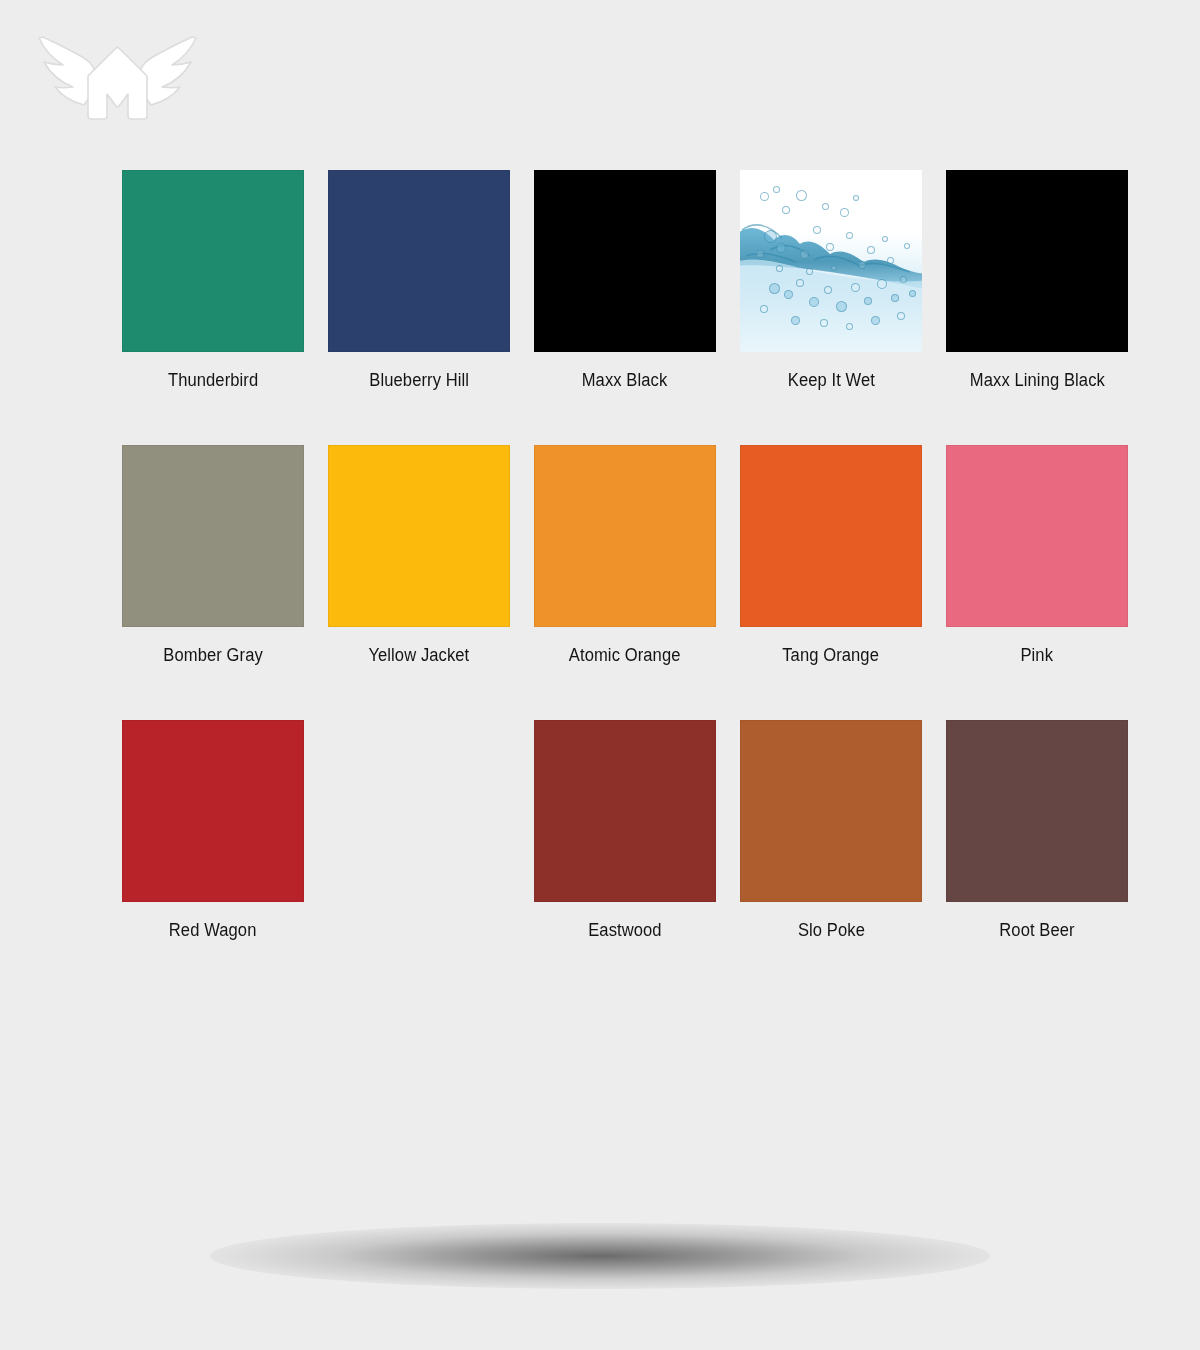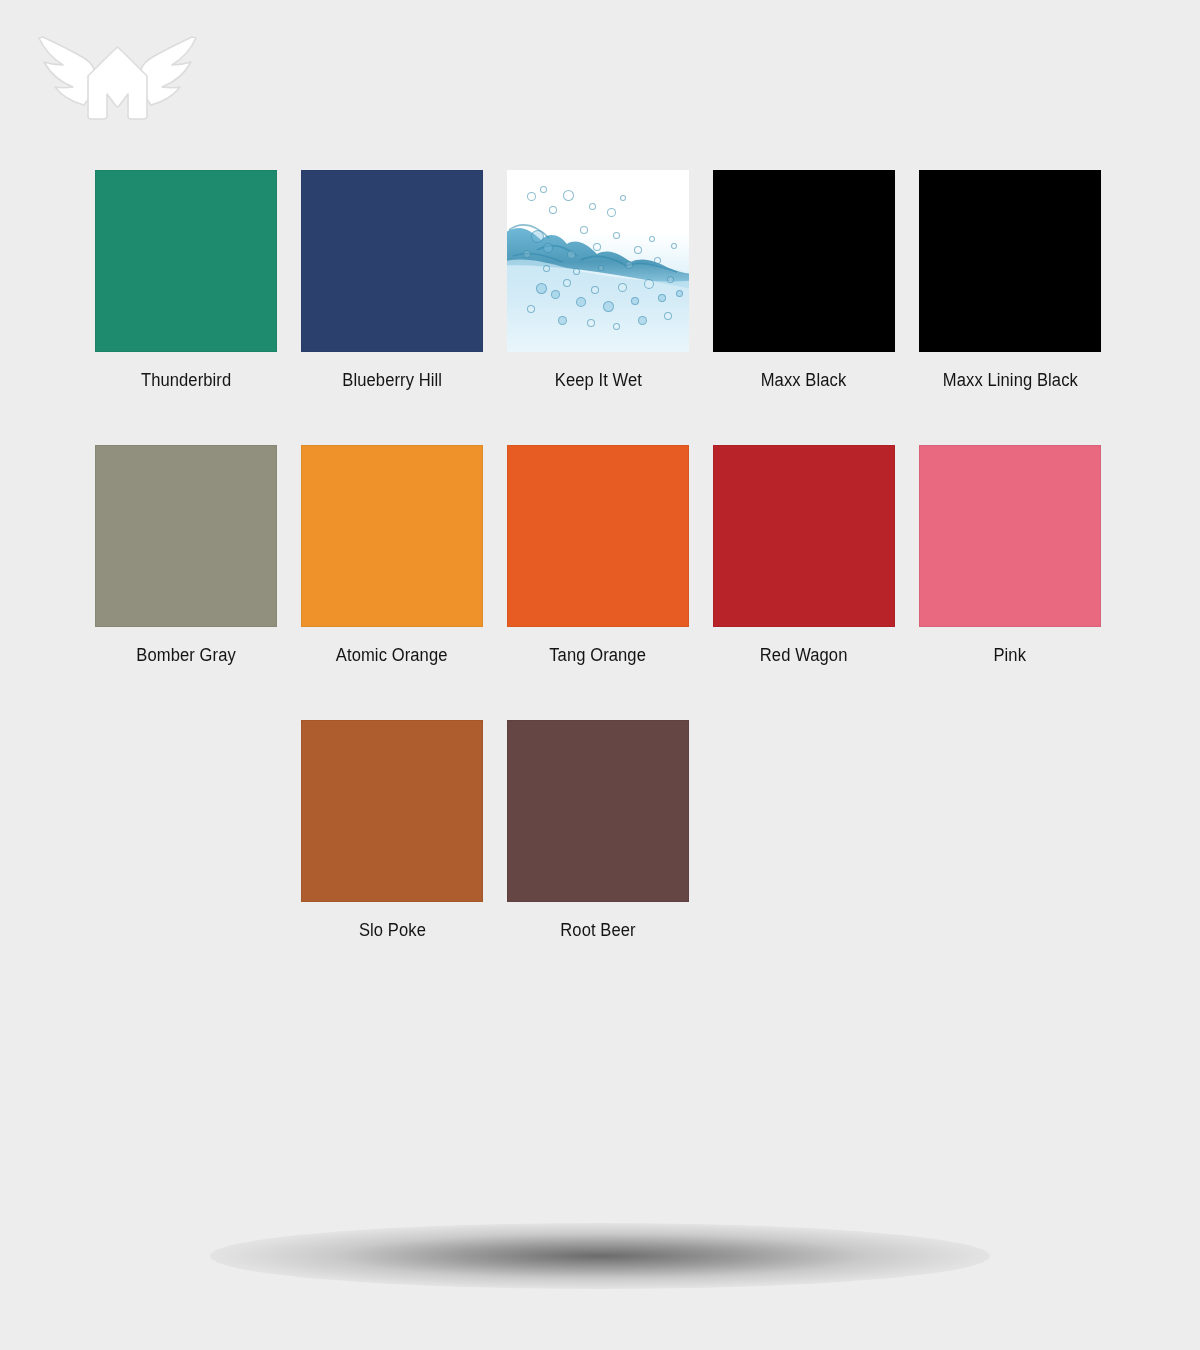--- a/index.html
+++ b/index.html
@@ -56,20 +56,21 @@
     row-gap: 0;
     z-index: 2;
   }
 
   .swatch-cell {
     width: 182px;
     height: 275px;
     display: flex;
     flex-direction: column;
     align-items: center;
+    margin-left: 27px;
   }
   .swatch-cell.is-empty {
     visibility: hidden;
   }
 
   .swatch-chip {
     width: 182px;
     height: 182px;
     box-sizing: border-box;
     position: relative;
@@ -138,20 +139,24 @@
 </div>
 
 <div id="swatch-grid">
     <div class="swatch-cell">
       <div class="swatch-chip" style="background: rgb(30, 139, 111); outline: rgba(0, 0, 0, 0.06) solid 1px; outline-offset: -1px;"></div>
       <div class="swatch-label">Thunderbird</div>
     </div>
     <div class="swatch-cell">
       <div class="swatch-chip" style="background: rgb(44, 64, 110); outline: rgba(0, 0, 0, 0.06) solid 1px; outline-offset: -1px;"></div>
       <div class="swatch-label">Blueberry Hill</div>
+    </div>
+    <div class="swatch-cell">
+      <div class="swatch-chip" style="background: rgb(0, 0, 0); outline: rgba(0, 0, 0, 0.06) solid 1px; outline-offset: -1px;"></div>
+      <div class="swatch-label">Maxx Black</div>
     </div>
     <div class="swatch-cell">
       <div class="swatch-chip water-chip">
         <svg viewBox="0 0 182 182" width="182" height="182" style="position: absolute; left: 0px; top: 0px;">
           <defs>
             <linearGradient id="wg" x1="0" y1="0" x2="0" y2="1">
               <stop offset="0%" stop-color="#4fa8cd"></stop>
               <stop offset="55%" stop-color="#2e86ab"></stop>
               <stop offset="100%" stop-color="#8fcbe3"></stop>
             </linearGradient>
@@ -206,51 +211,55 @@
         <div class="bubble" style="left: 65%; top: 50%; width: 6px; height: 6px;"></div>
         <div class="bubble" style="left: 81%; top: 48%; width: 5px; height: 5px;"></div>
         <div class="bubble" style="left: 90%; top: 40%; width: 4px; height: 4px;"></div>
         <div class="bubble" style="left: 36%; top: 54%; width: 5px; height: 5px;"></div>
         <div class="bubble" style="left: 50%; top: 52%; width: 4px; height: 4px;"></div>
       </div>
       <div class="swatch-label">Keep It Wet</div>
     </div>
     <div class="swatch-cell">
       <div class="swatch-chip" style="background: rgb(0, 0, 0); outline: rgba(0, 0, 0, 0.06) solid 1px; outline-offset: -1px;"></div>
-      <div class="swatch-label">Maxx Black</div>
-    </div>
-    <div class="swatch-cell">
-      <div class="swatch-chip" style="background: rgb(0, 0, 0); outline: rgba(0, 0, 0, 0.06) solid 1px; outline-offset: -1px;"></div>
       <div class="swatch-label">Maxx Lining Black</div>
     </div>
     <div class="swatch-cell">
       <div class="swatch-chip" style="background: rgb(145, 143, 125); outline: rgba(0, 0, 0, 0.06) solid 1px; outline-offset: -1px;"></div>
       <div class="swatch-label">Bomber Gray</div>
     </div>
     <div class="swatch-cell">
+      <div class="swatch-chip" style="background: rgb(252, 187, 12); outline: rgba(0, 0, 0, 0.06) solid 1px; outline-offset: -1px;"></div>
+      <div class="swatch-label">Yellow Jacket</div>
+    </div>
+    <div class="swatch-cell">
       <div class="swatch-chip" style="background: rgb(240, 146, 42); outline: rgba(0, 0, 0, 0.06) solid 1px; outline-offset: -1px;"></div>
       <div class="swatch-label">Atomic Orange</div>
     </div>
     <div class="swatch-cell">
       <div class="swatch-chip" style="background: rgb(230, 92, 35); outline: rgba(0, 0, 0, 0.06) solid 1px; outline-offset: -1px;"></div>
       <div class="swatch-label">Tang Orange</div>
     </div>
     <div class="swatch-cell">
+      <div class="swatch-chip" style="background: rgb(232, 105, 128); outline: rgba(0, 0, 0, 0.06) solid 1px; outline-offset: -1px;"></div>
+      <div class="swatch-label">Pink</div>
+    </div>
+    <div class="swatch-cell">
       <div class="swatch-chip" style="background: rgb(183, 35, 41); outline: rgba(0, 0, 0, 0.06) solid 1px; outline-offset: -1px;"></div>
       <div class="swatch-label">Red Wagon</div>
-    </div>
-    <div class="swatch-cell">
-      <div class="swatch-chip" style="background: rgb(232, 105, 128); outline: rgba(0, 0, 0, 0.06) solid 1px; outline-offset: -1px;"></div>
-      <div class="swatch-label">Pink</div>
     </div>
     <div class="swatch-cell is-empty">
       <div class="swatch-chip"></div>
       <div class="swatch-label"></div>
     </div>
     <div class="swatch-cell">
+      <div class="swatch-chip" style="background: rgb(141, 48, 41); outline: rgba(0, 0, 0, 0.06) solid 1px; outline-offset: -1px;"></div>
+      <div class="swatch-label">Eastwood</div>
+    </div>
+    <div class="swatch-cell">
       <div class="swatch-chip" style="background: rgb(174, 93, 46); outline: rgba(0, 0, 0, 0.06) solid 1px; outline-offset: -1px;"></div>
       <div class="swatch-label">Slo Poke</div>
     </div>
     <div class="swatch-cell">
       <div class="swatch-chip" style="background: rgb(101, 70, 68); outline: rgba(0, 0, 0, 0.06) solid 1px; outline-offset: -1px;"></div>
       <div class="swatch-label">Root Beer</div>
     </div>
     <div class="swatch-cell is-empty">
       <div class="swatch-chip"></div>
       <div class="swatch-label"></div>

